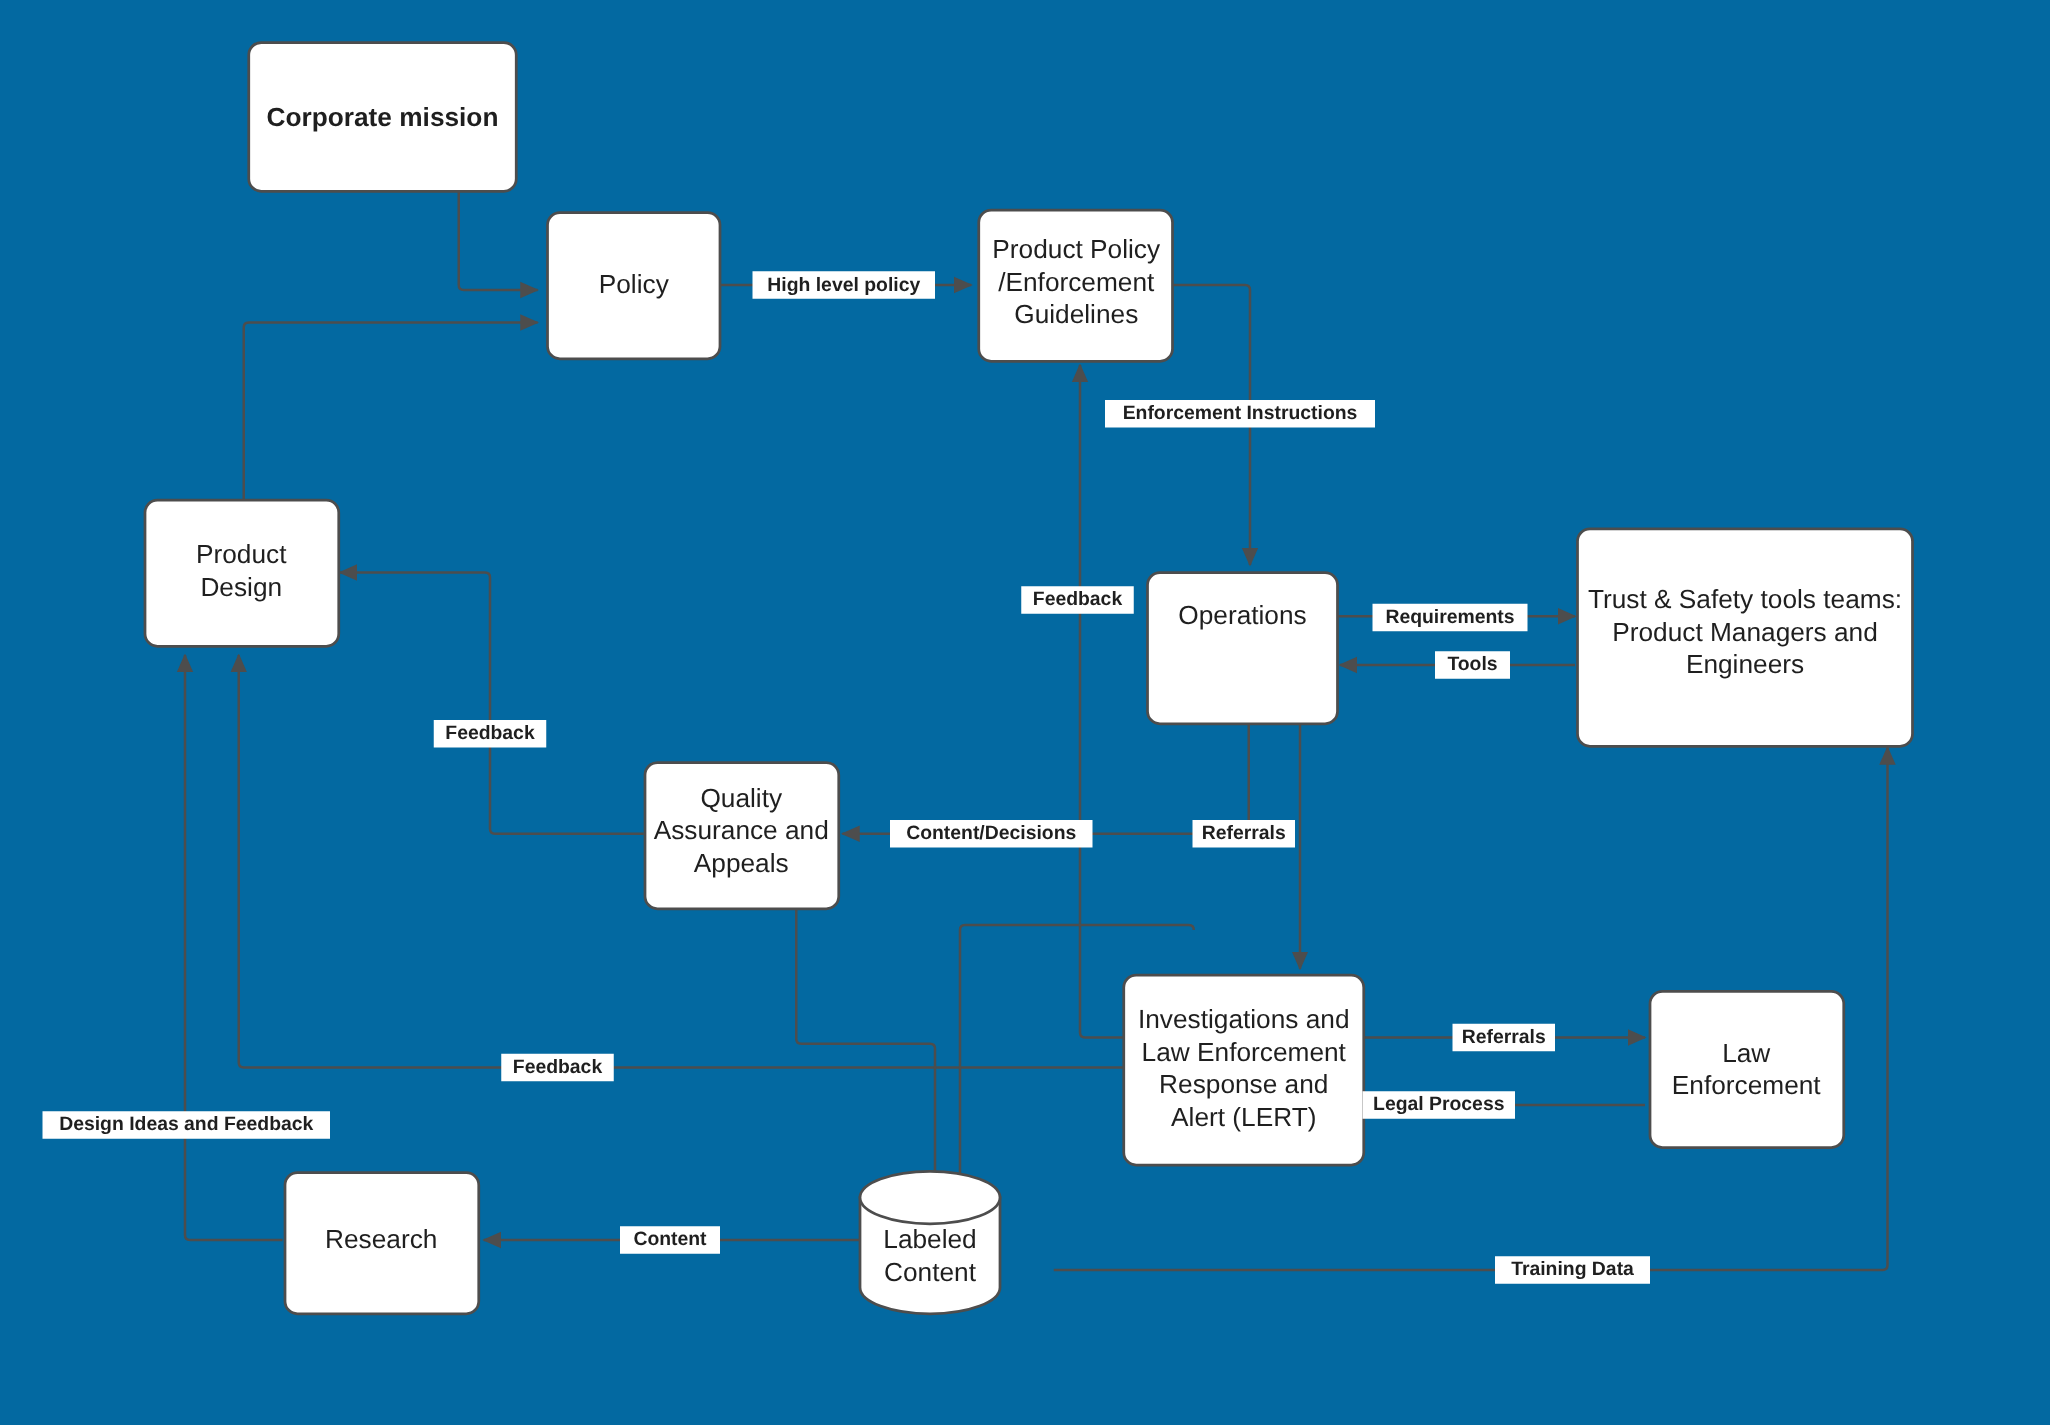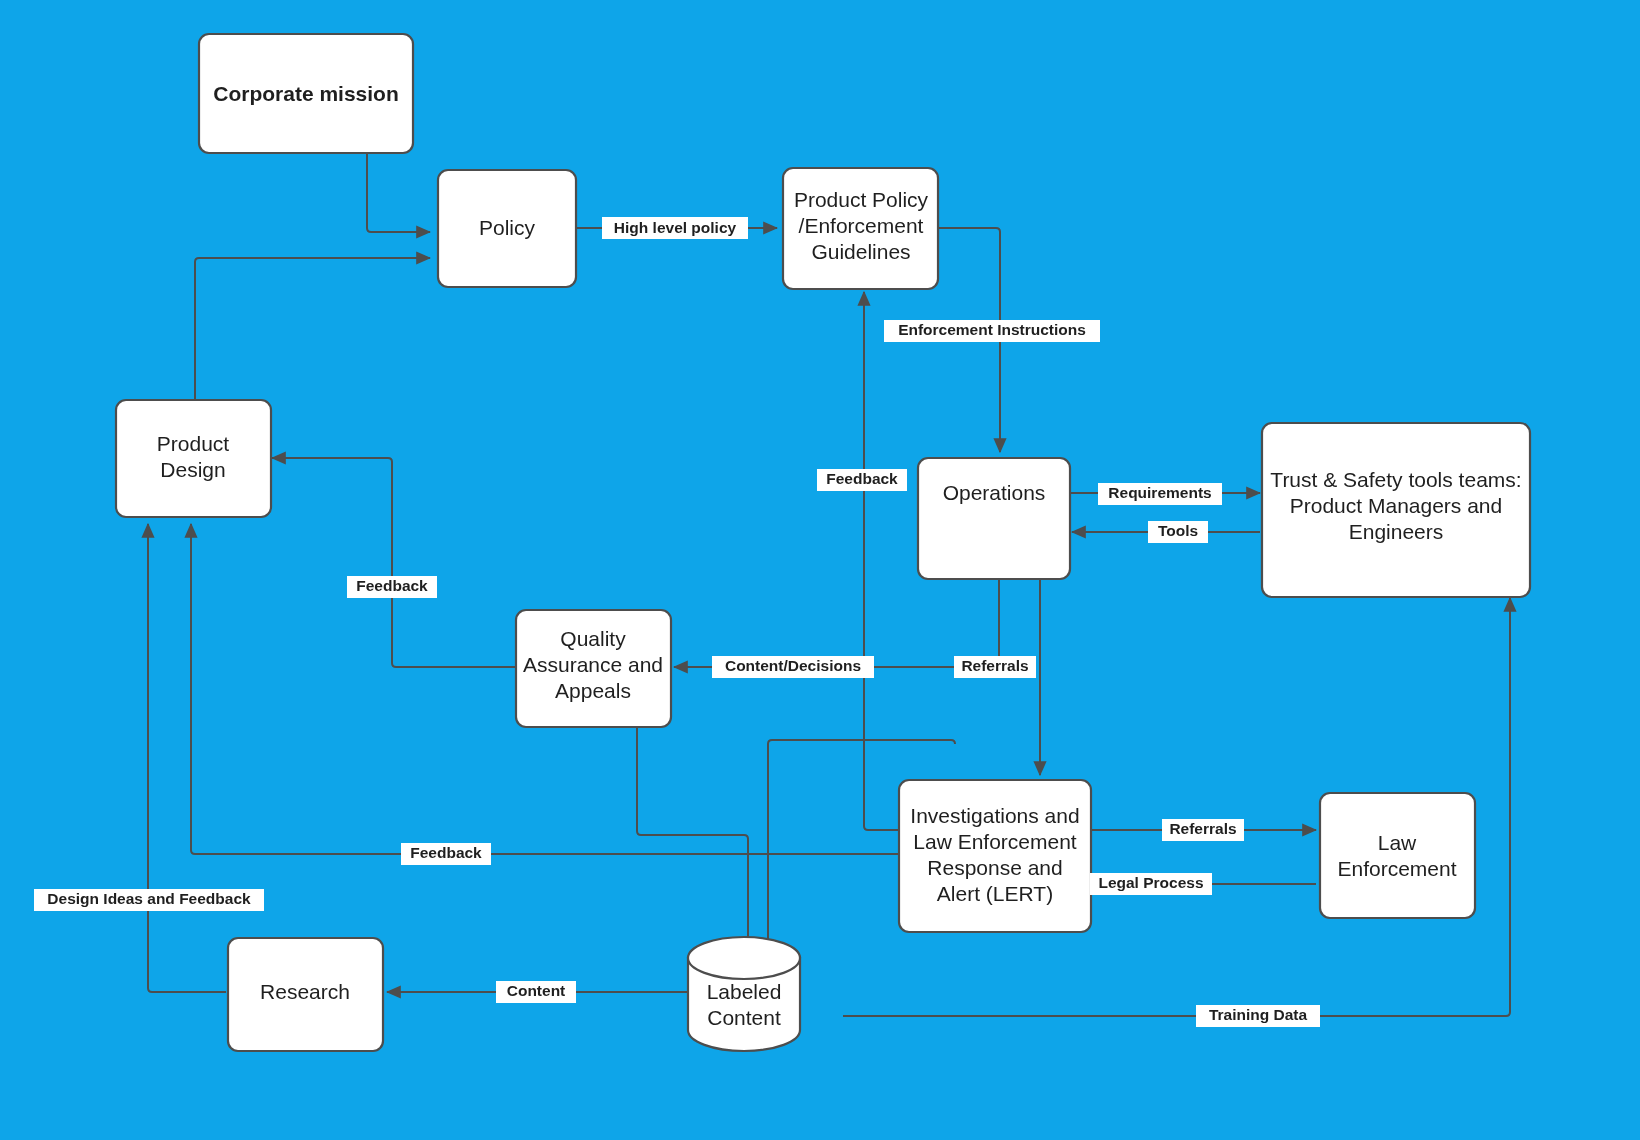--- a/index.html
+++ b/index.html
@@ -7,21 +7,21 @@
     padding: 0;
     background: #ffffff;
   }
   body {
     font-family: "Liberation Sans", sans-serif;
   }
   #diagram-root {
     position: relative;
     width: 1640px;
     height: 1140px;
-    background: #0ea5e9;
+    background: #0369a1;
     overflow: hidden;
   }
   svg.flow {
     position: absolute;
     top: 0;
     left: 0;
     width: 1640px;
     height: 1140px;
   }
   .node-shape {

